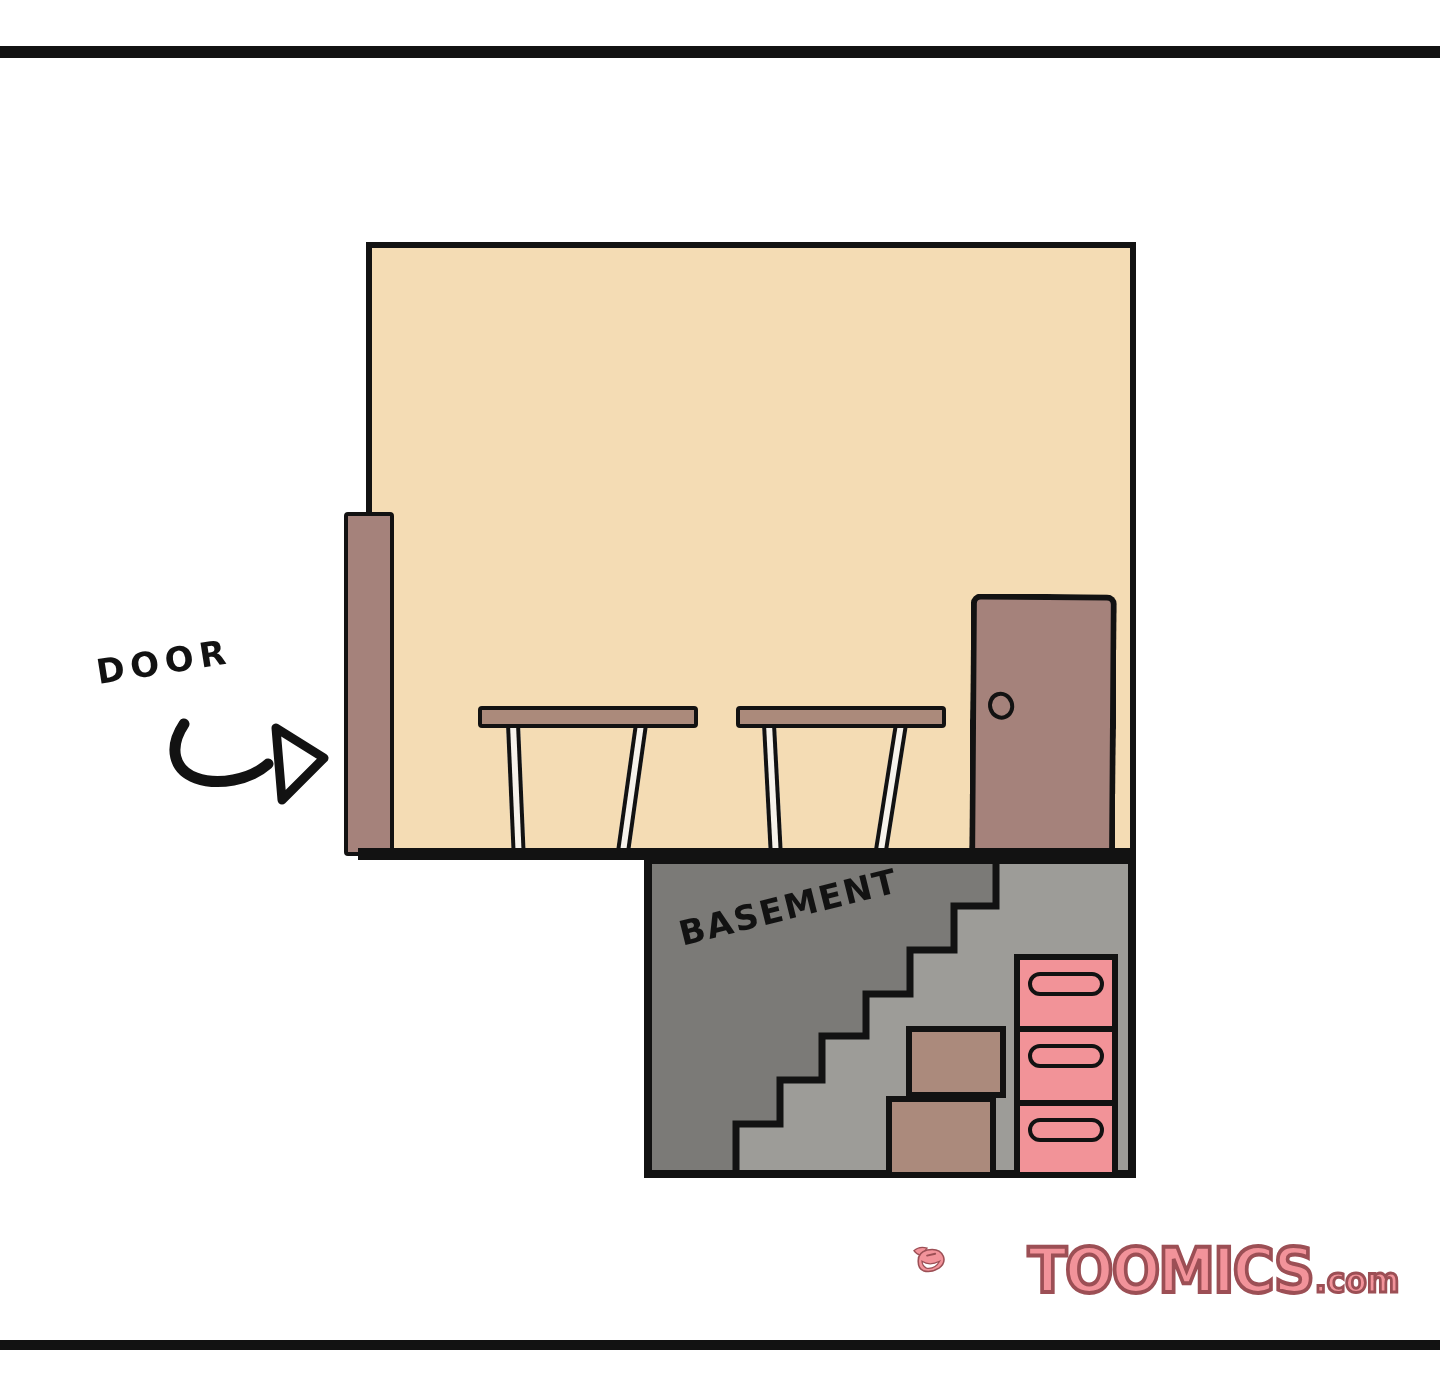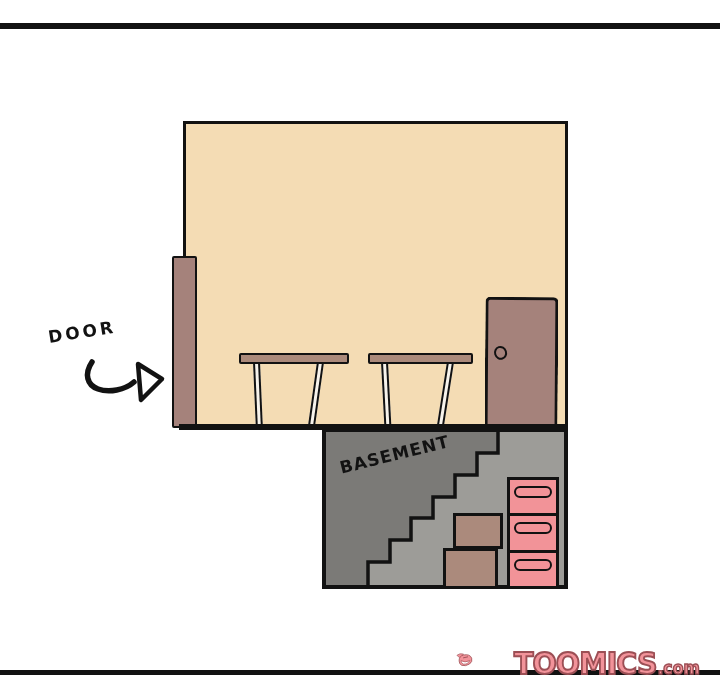--- a/index.html
+++ b/index.html
@@ -54,21 +54,21 @@
   #box-upper{left:127px;top:81px;width:50px;height:36px;}
   #box-lower{left:117px;top:116px;width:55px;height:41px;}
   #cabinet{position:absolute;left:181px;top:45px;width:52px;height:112px;background:var(--drawer-pink,#f29398);
            border:3px solid var(--ink,#121212);box-sizing:border-box;display:flex;flex-direction:column;}
   .drawer{flex:1;position:relative;}
   .drawer + .drawer{border-top:3px solid var(--ink,#121212);}
   .handle{width:38px;height:12px;border:2.5px solid var(--ink,#121212);border-radius:7px;
           box-sizing:border-box;background:var(--drawer-pink,#f29398);margin:6px auto 0;}
 
   
-  #watermark{left:456px;top:634px;width:260px;height:52px;z-index:2;display:flex;align-items:center;gap:46px;}
+  #watermark{left:456px;top:602px;width:260px;height:52px;z-index:2;display:flex;align-items:flex-end;gap:46px;}
   #logo-text{margin-left:-6px;margin-top:6px;white-space:nowrap;transform:scaleX(.92);transform-origin:left top;}
   #logo-brand{font-size:31px;font-weight:bold;color:var(--logo-pink,#f2939a);
               -webkit-text-stroke:2px var(--logo-outline,#9c4f55);letter-spacing:-1px;
               text-shadow:0 0 1px var(--logo-outline,#9c4f55);}
   #logo-tld{font-size:17px;font-weight:bold;color:var(--logo-pink,#f2939a);
             -webkit-text-stroke:1.5px var(--logo-outline,#9c4f55);margin-left:1px;}
 </style>
 </head>
 <body>
 

